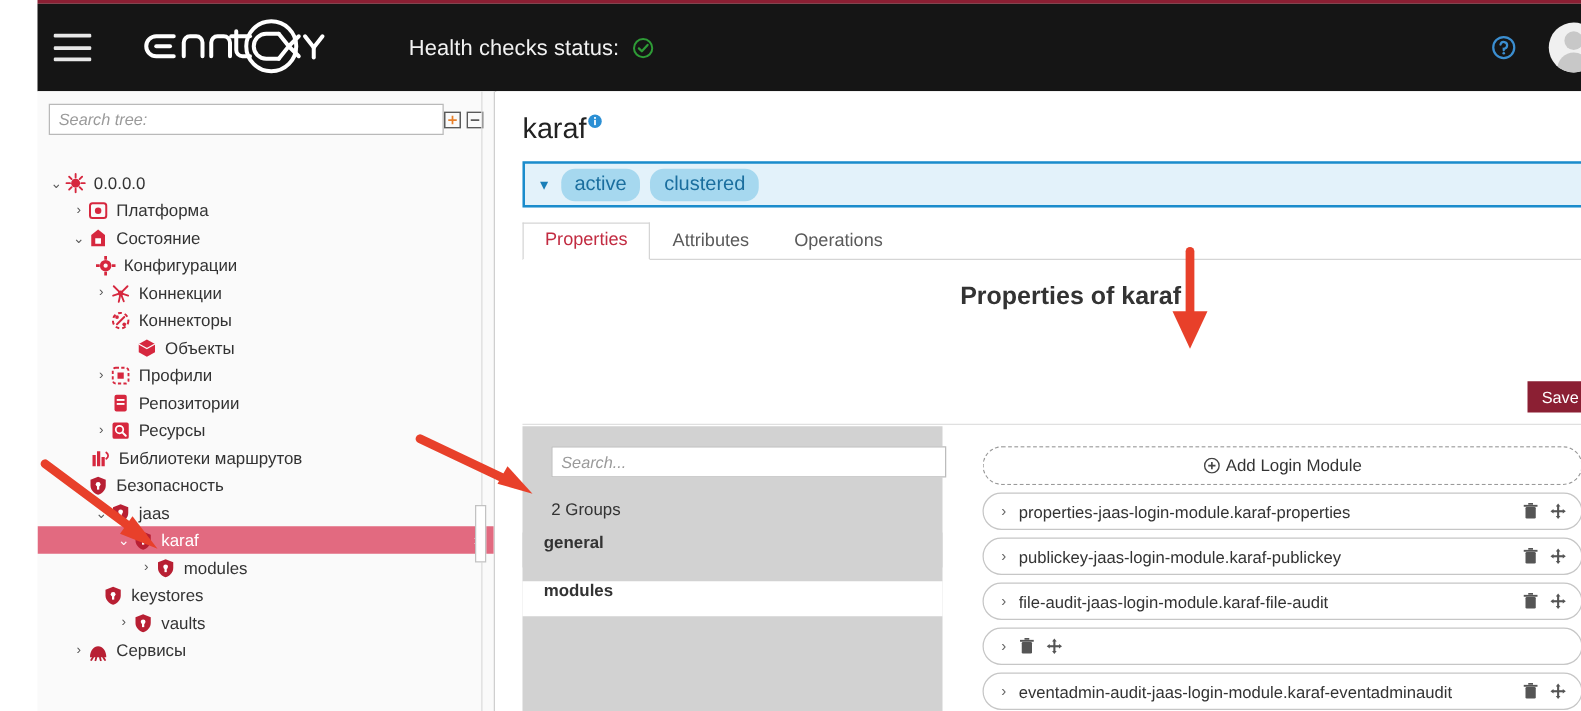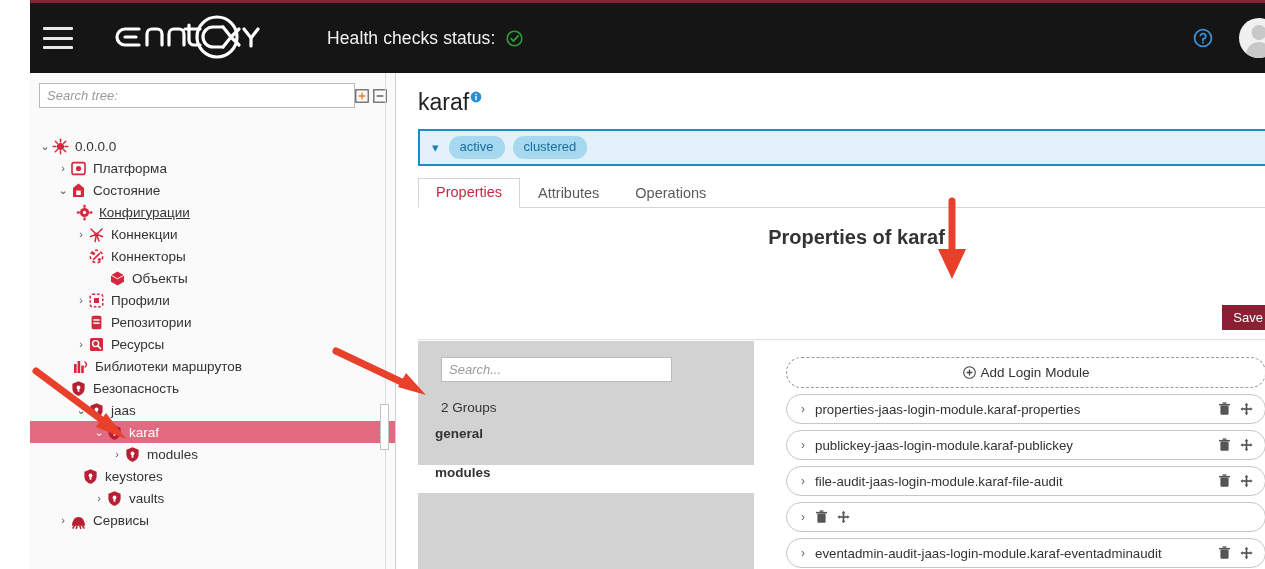--- a/index.html
+++ b/index.html
@@ -105,21 +105,21 @@
     display:flex; align-items:flex-start; gap:1px;
   }
   .info-icon { width:12px; height:12px; margin-top:2px; display:block; cursor:pointer; }
 
   .status-bar {
     margin:13px 18px 0 21px; height:37px; background:#e3f2fa;
     border:2px solid #1b8ccc; display:flex; align-items:center; padding:0 12px; gap:8px;
   }
   .status-caret { color:#1a7fb8; font-size:13px; cursor:pointer; margin-right:2px; }
   .badge {
-    background:#a6d8ef; color:#1a6e9e; font-size:13px;
+    background:#a6d8ef; color:#1a6e9e; font-size:16px;
     padding:3px 11px; border-radius:11px; line-height:1.25;
   }
 
   .tabs {
     margin:12px 0 0 21px; display:flex; align-items:flex-end;
     border-bottom:1px solid #d5d5d5; width:855px; height:30px;
   }
   .tab {
     padding:5px 17px 7px 17px; font-size:14.5px; color:#5a5a5a; cursor:pointer;
     border:1px solid transparent; border-bottom:none; position:relative; top:1px;
@@ -142,21 +142,21 @@
     position:absolute; left:21px; top:266px; width:855px; height:1px; background:#e0e0e0;
   }
 
   
   .groups {
     position:absolute; left:21px; top:268px; width:336px; bottom:0;
     background:#d2d2d2;
   }
   .groups-search-wrap { padding:16px 14px 0 23px; }
   .groups-search {
-    width:231px; height:25px; background:#fff; border:1px solid #bcbcbc;
+    width:316px; height:25px; background:#fff; border:1px solid #bcbcbc;
     padding:0 7px; font-size:13px; color:#444;
     font-family:"Liberation Sans", sans-serif;
   }
   .groups-search::placeholder { color:#9a9a9a; font-style:italic; }
   .groups-count { padding:18px 0 0 23px; font-size:13.5px; color:#333; }
   .group-row {
     margin-top:11px; height:28px; display:flex; align-items:flex-start;
     padding-left:17px; font-size:13.5px; color:#333; cursor:pointer;
     font-weight:bold;
   }
@@ -299,21 +299,21 @@
           <div class="tnode" style="padding-left: 26px;">
             <span class="caret">⌄</span>
             <span class="ticon">
               <svg width="17" height="17" viewBox="0 0 17 17">
                 <path d="M3 6 L8.5 1.6 L14 6 L14 15 L3 15 Z" fill="#d6273e"></path>
                 <rect x="6.2" y="8.6" width="4.6" height="4.4" fill="#fff"></rect>
               </svg>
             </span>
             <span class="tlabel">Состояние</span>
           </div>
-          <div class="tnode" style="padding-left: 32px; text-decoration: underline;">
+          <div class="tnode" style="padding-left: 32px;">
             <span class="caret"></span>
             <span class="ticon">
               <svg width="17" height="17" viewBox="0 0 17 17">
                 <circle cx="8.5" cy="8.5" r="4.6" fill="#d6273e"></circle>
                 <circle cx="8.5" cy="8.5" r="1.7" fill="#fafafa"></circle>
                 <g fill="#d6273e">
                   <rect x="7.4" y="0.8" width="2.2" height="3"></rect>
                   <rect x="7.4" y="13.4" width="2.2" height="3"></rect>
                   <rect x="0.8" y="7.4" width="3" height="2.2"></rect>
                   <rect x="13.4" y="7.4" width="3" height="2.2"></rect>

